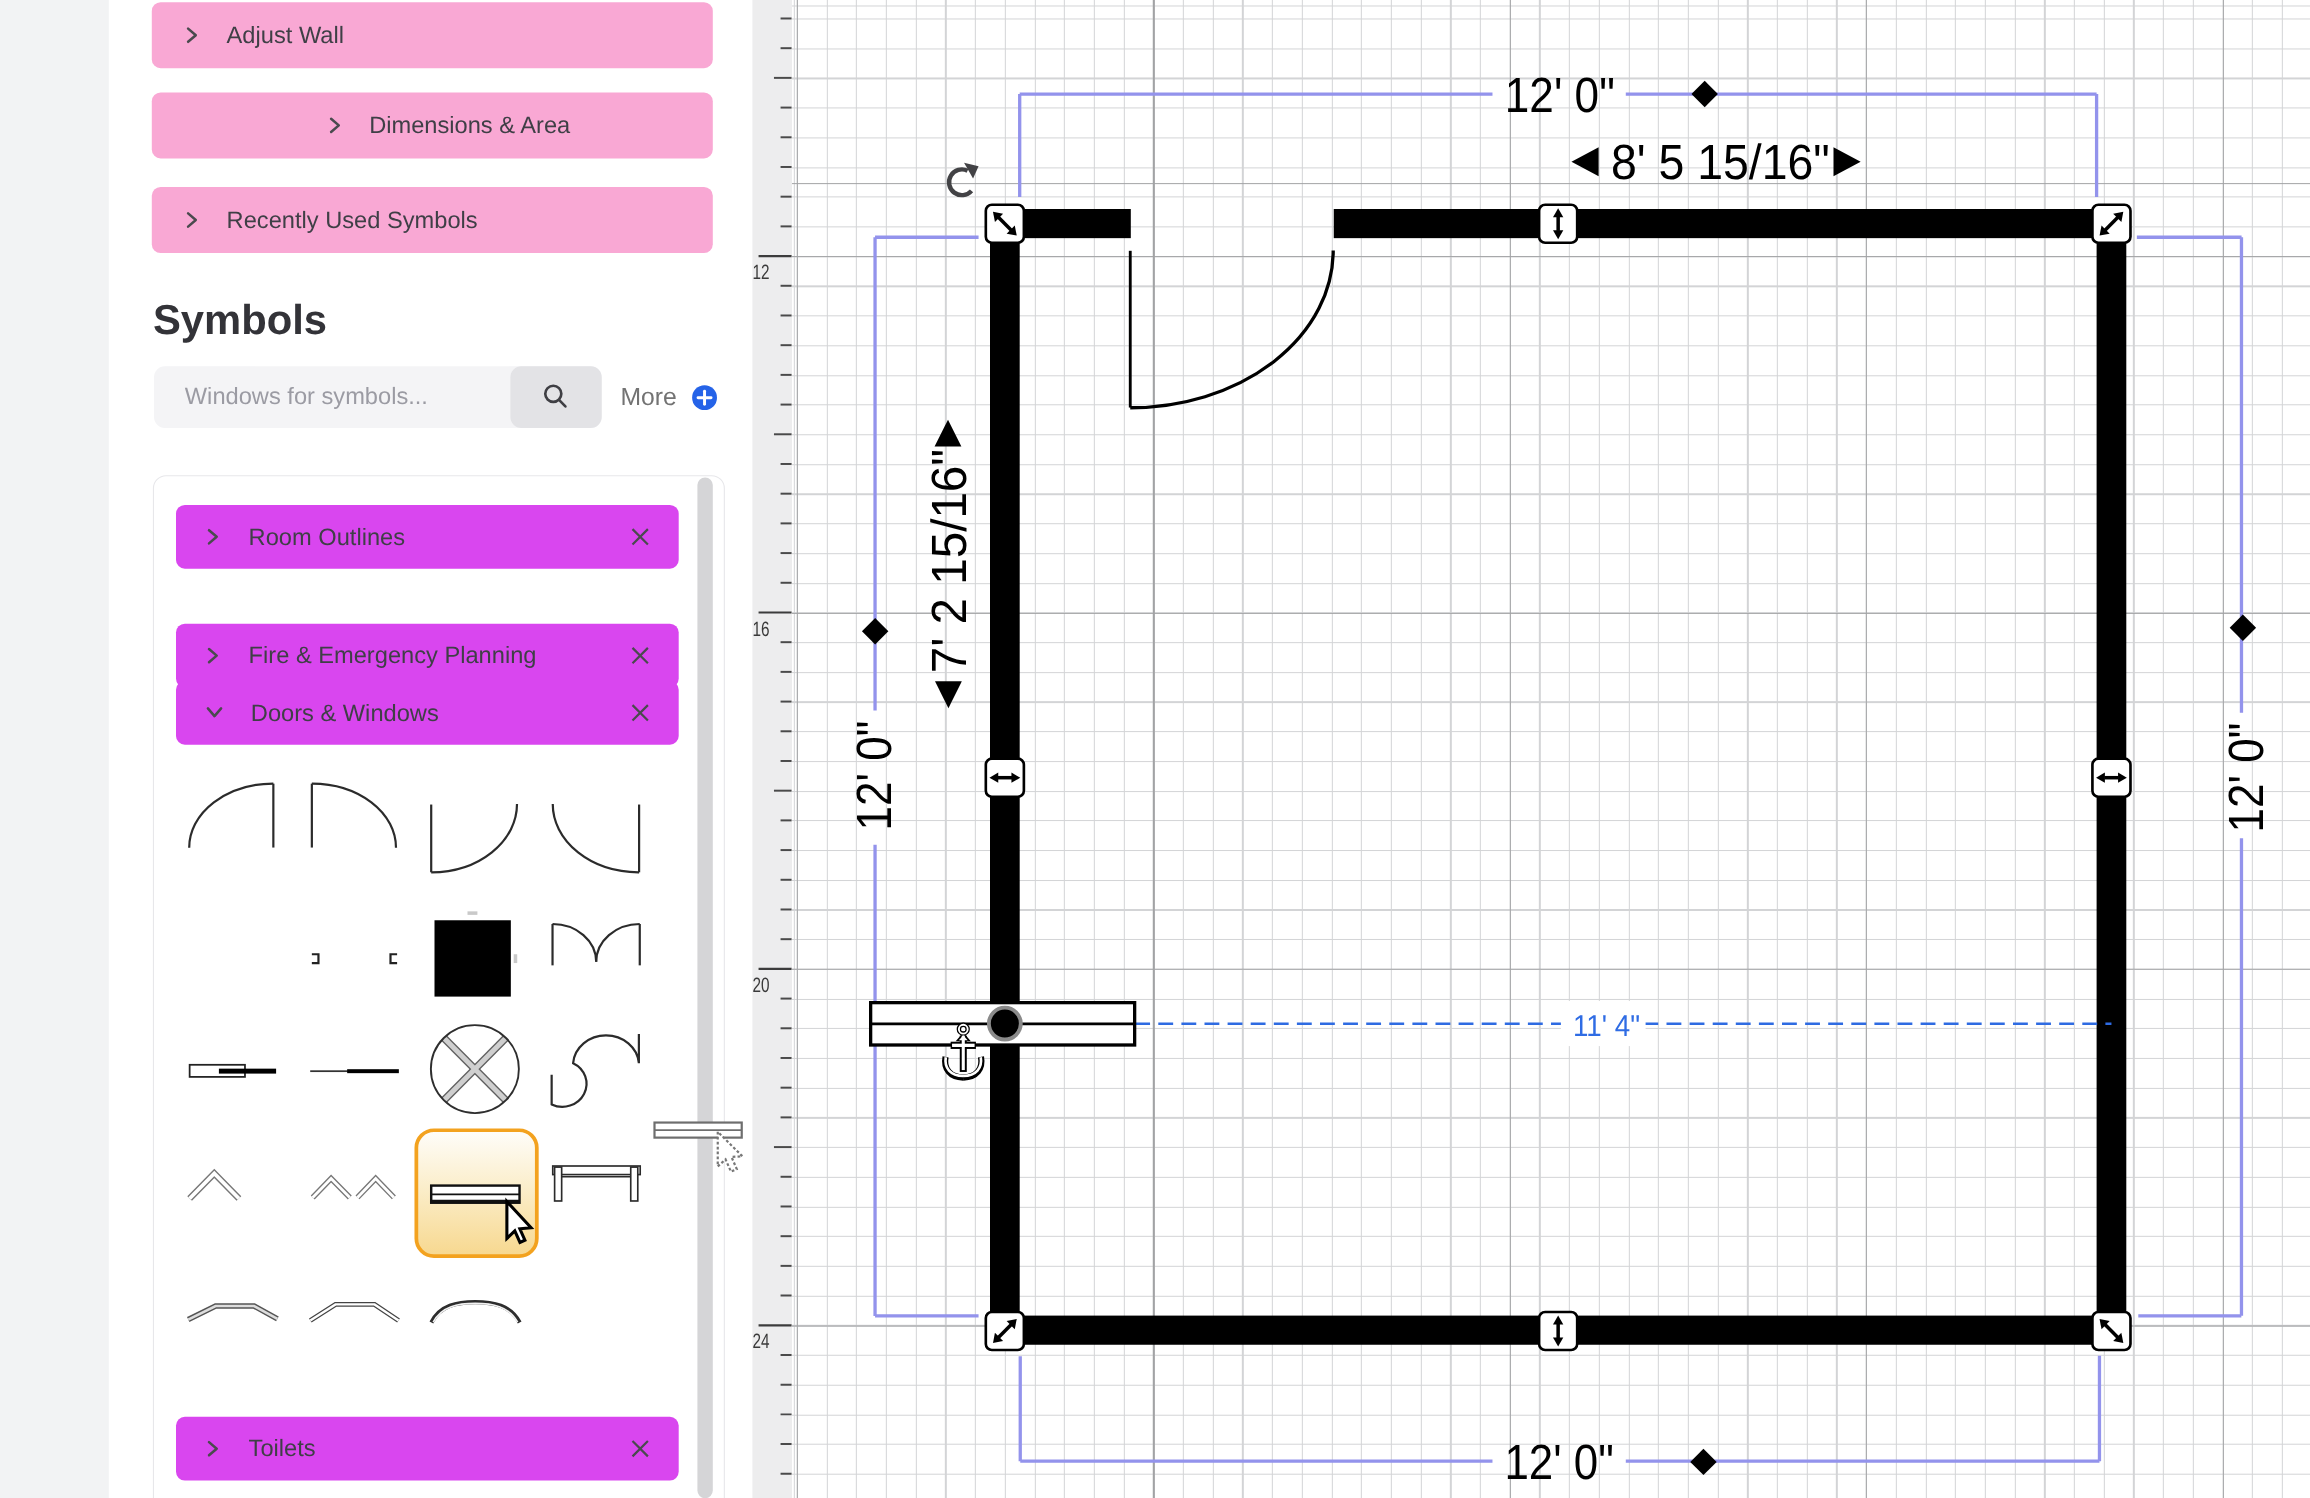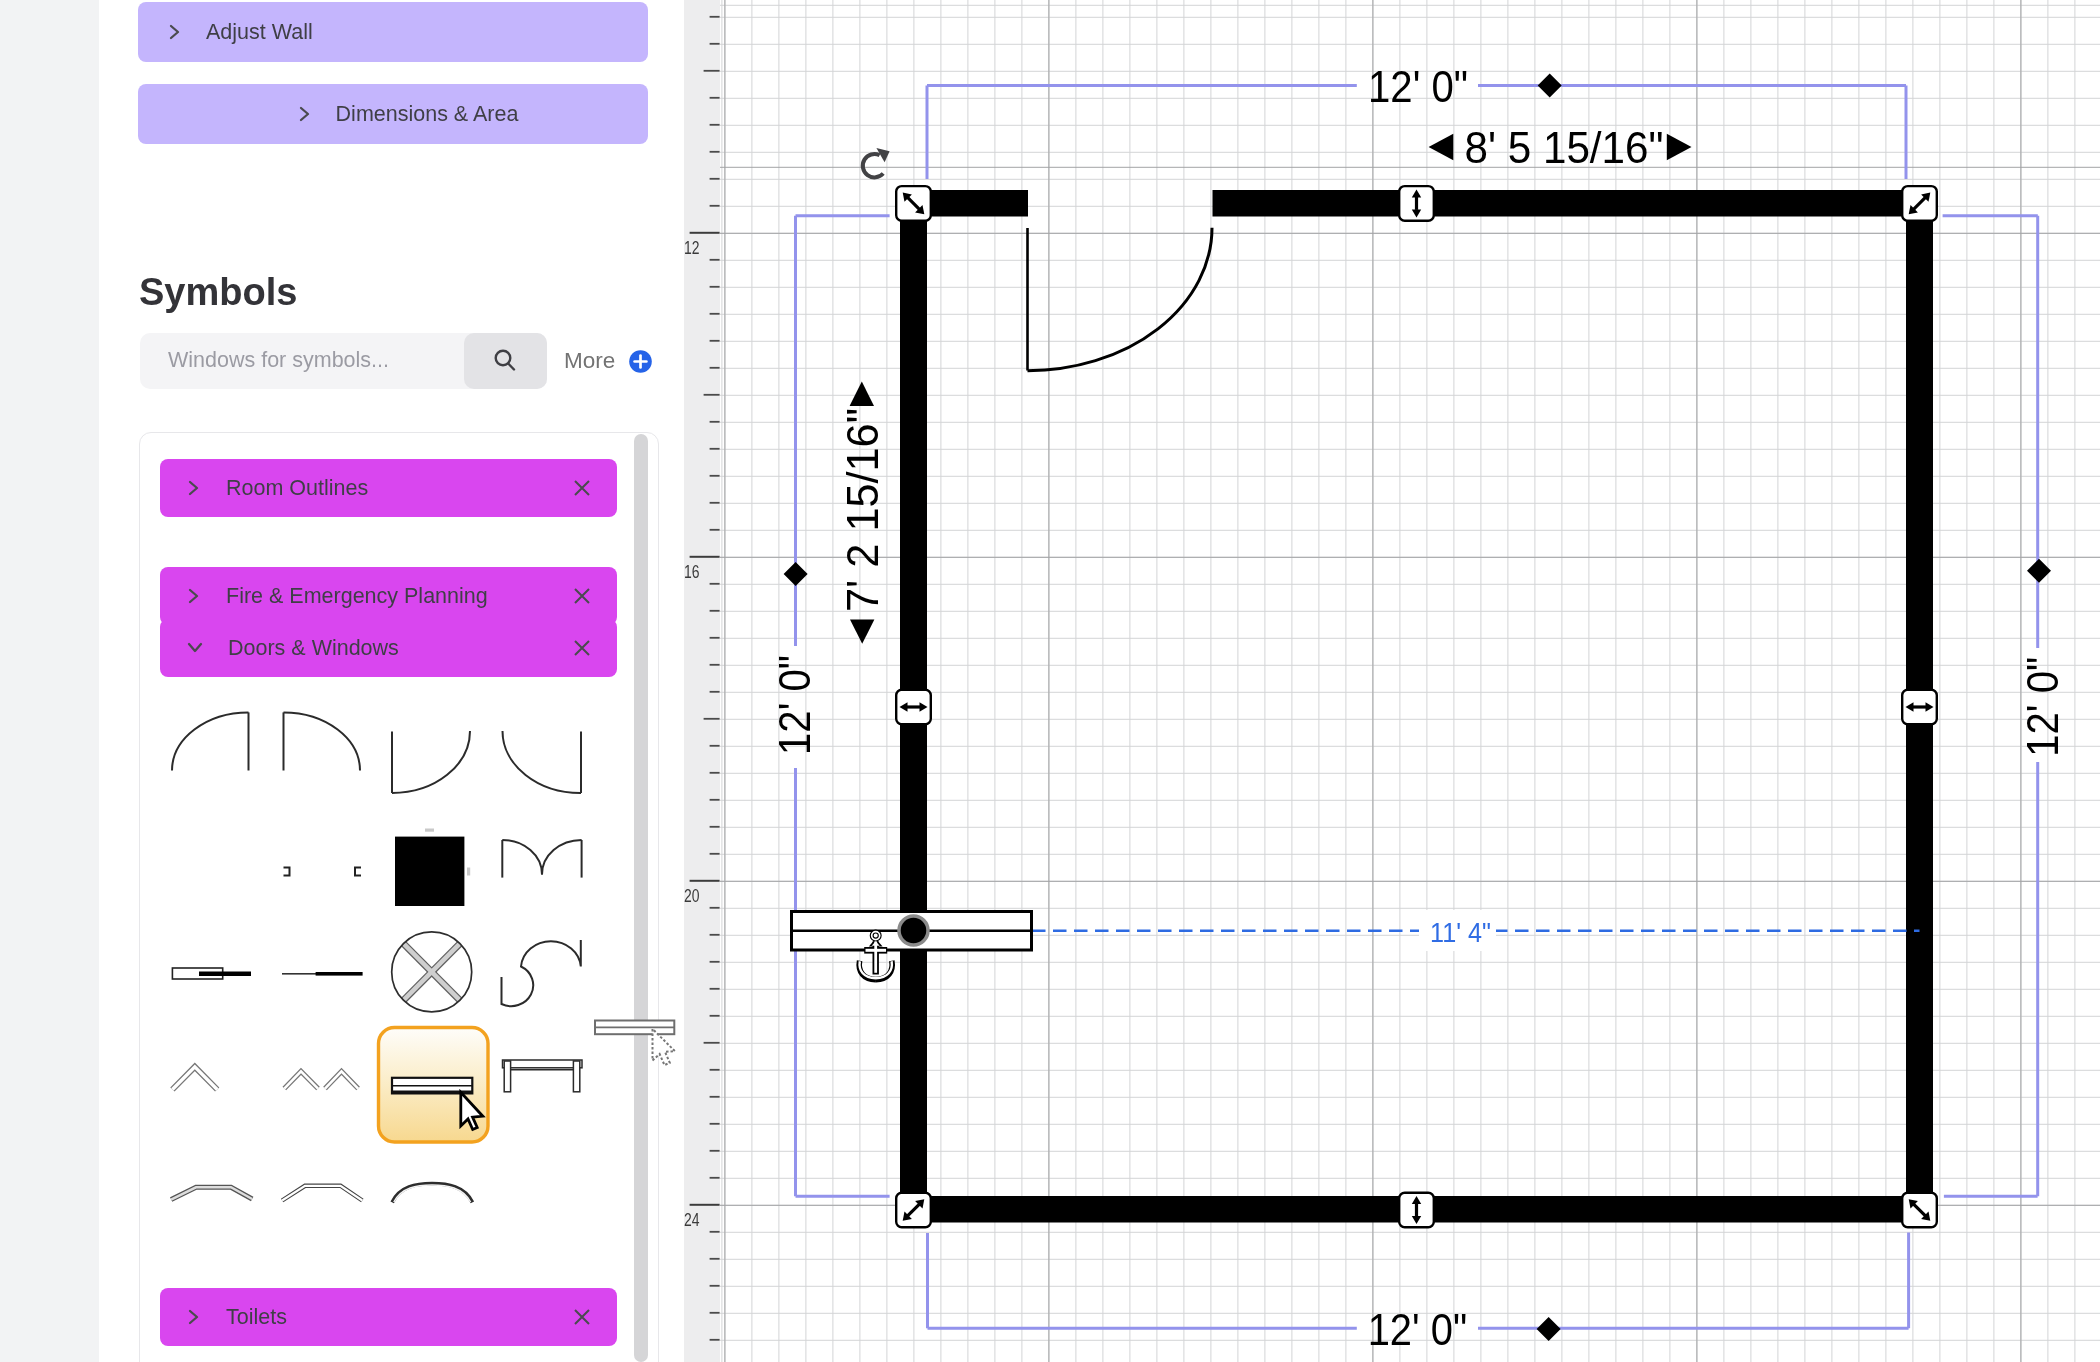--- a/index.html
+++ b/index.html
@@ -1,19 +1,19 @@
 <!DOCTYPE html>
 <html><head>
 <meta charset="utf-8">
 <style>
   html,body{margin:0;padding:0;width:2100px;height:1362px;overflow:hidden;background:#fff;
     font-family:"Liberation Sans", sans-serif;}
   .abs{position:absolute;}
   #root{position:relative;width:2100px;height:1362px;}
-  .acc{position:absolute;left:138px;width:510px;height:60px;background:#c4b5fd;border-radius:8px;
+  .acc{position:absolute;left:138px;width:510px;height:60px;background:#f9a8d4;border-radius:8px;
     display:flex;align-items:center;color:#3f3f46;font-size:21.5px;}
   .acc .chev{margin-left:30px;margin-right:24px;display:flex;}
   .inacc{position:absolute;left:160px;width:457px;height:58px;background:#d946ef;border-radius:8px;
     display:flex;align-items:center;color:#3f3f46;font-size:21.5px;}
   .inacc .chev{margin-left:27px;margin-right:25px;display:flex;}
   .inacc .x{position:absolute;right:26px;top:50%;transform:translateY(-50%);display:flex;}
 </style>
 </head>
 <body>
 <div id="root">
@@ -33,20 +33,28 @@
 
   <div class="acc" style="top:84px;justify-content:center;">
     <span class="chev">
         <svg width="14" height="16">
           <path d="M3,2 L10,8 L3,14" fill="none" stroke="#4a4a4e" stroke-width="2.3" stroke-linecap="round" stroke-linejoin="round"></path>
         </svg>
       </span>
     <span>Dimensions &amp; Area</span>
   </div>
 
+  <div class="acc" style="top:170px;">
+    <span class="chev">
+        <svg width="14" height="16">
+          <path d="M3,2 L10,8 L3,14" fill="none" stroke="#4a4a4e" stroke-width="2.3" stroke-linecap="round" stroke-linejoin="round"></path>
+        </svg>
+      </span>
+    <span>Recently Used Symbols</span>
+  </div>
 
   <div class="abs" style="left:139px;top:271px;font-size:38px;font-weight:700;color:#333338;">Symbols</div>
 
   <div class="abs" style="left:140px;top:333px;width:407px;height:56px;background:#f4f4f6;border-radius:10px;"></div>
   <div class="abs" style="left:168px;top:348px;font-size:21.5px;color:#9b9ba3;">Windows for symbols...</div>
 
   <div class="abs" style="left:464px;top:333px;width:83px;height:56px;background:#e3e3e6;border-radius:10px;"></div>
 
   <svg class="abs" style="left:489px;top:345px;" width="32" height="32">
     <circle cx="14" cy="13" r="7.3" fill="none" stroke="#3f3f44" stroke-width="2.4"></circle>

